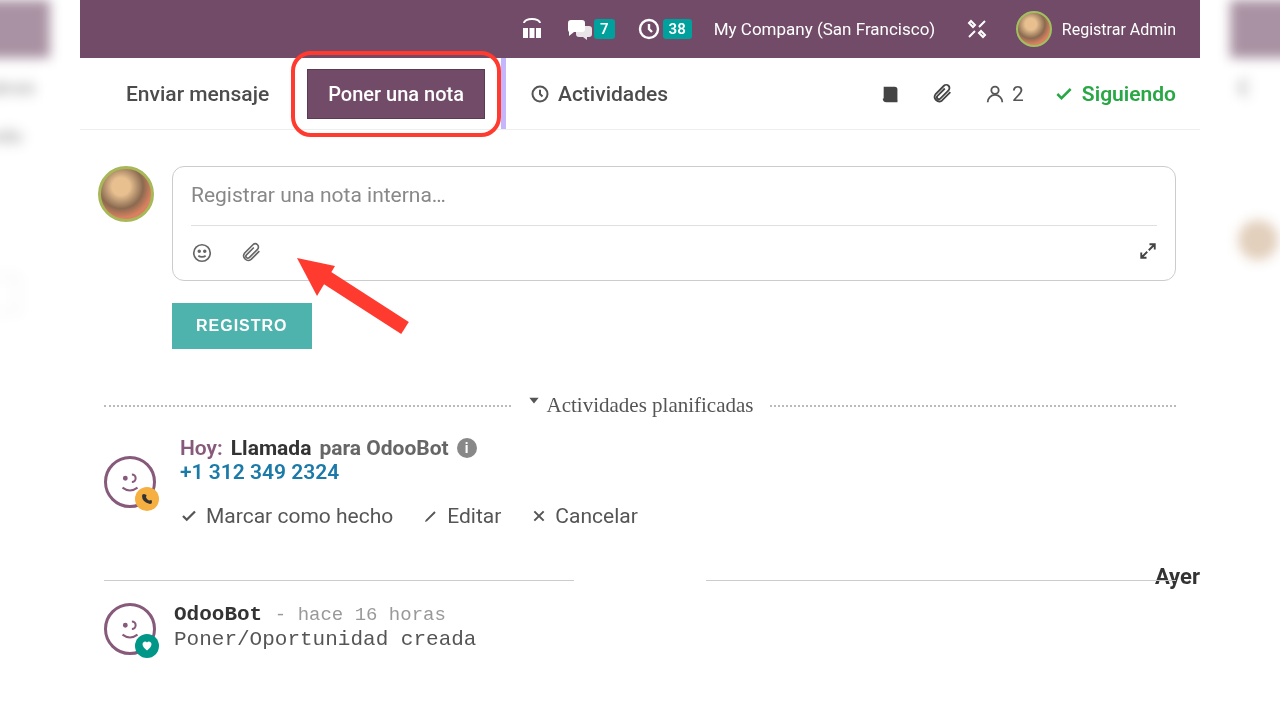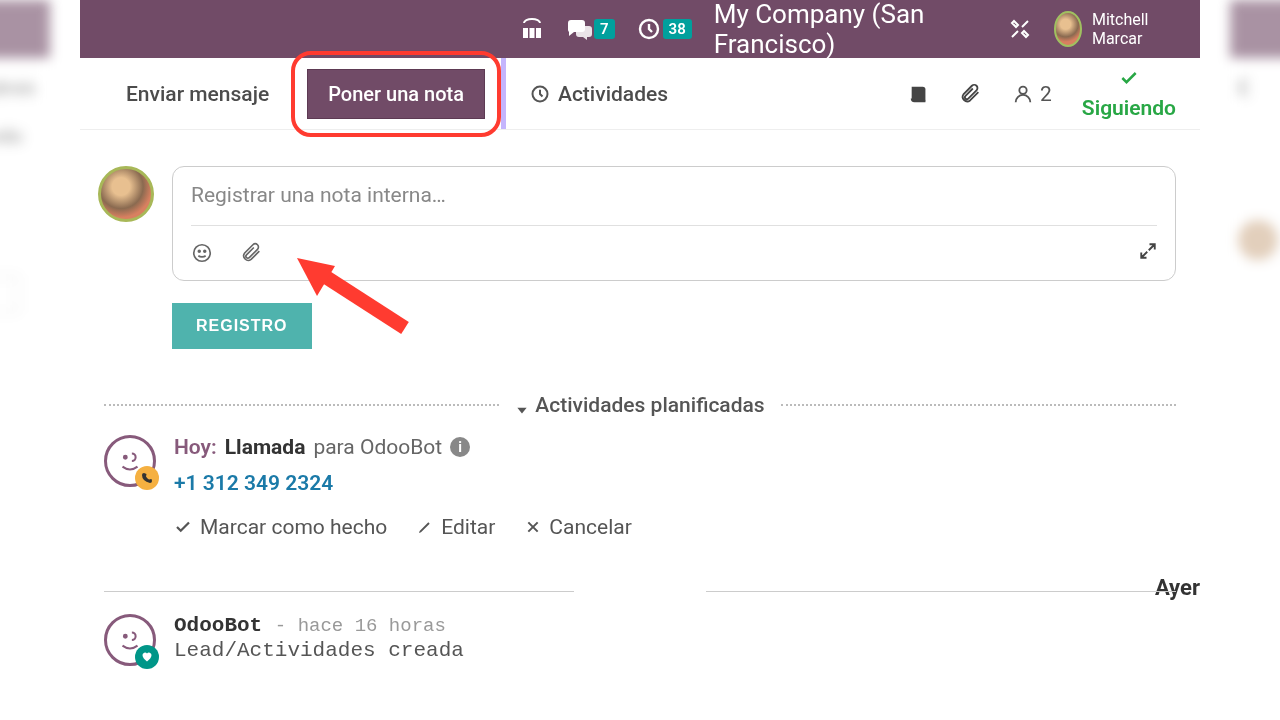--- a/index.html
+++ b/index.html
@@ -61,21 +61,21 @@
 .badge {
   background: #00a09d;
   color: #fff;
   font-size: 15px;
   font-weight: 600;
   padding: 0 6px;
   border-radius: 3px;
   margin-left: 2px;
   line-height: 20px;
 }
-.company-name { font-size: 26px; }
+.company-name { font-size: 17px; }
 .user-block {
   display: flex;
   align-items: center;
   gap: 10px;
   margin-left: auto;
 }
 .avatar {
   width: 36px; height: 36px; border-radius: 50%;
   background: radial-gradient(circle at 40% 35%, #e8c090 20%, #8a6a50 50%, #d88060 70%);
   border: 2px solid #a0c060;
@@ -121,21 +121,21 @@
 
 .tabs-right {
   margin-left: auto;
   display: flex;
   align-items: center;
   gap: 30px;
   font-size: 21px;
   color: #555;
 }
 .followers { display: flex; align-items: center; gap: 6px; }
-.following { color: #28a745; font-weight: 600; display: flex; align-items: center; gap: 8px; flex-direction: column; }
+.following { color: #28a745; font-weight: 600; display: flex; align-items: center; gap: 8px; }
 
 
 .compose {
   display: flex;
   padding: 36px 24px 22px 18px;
   gap: 18px;
   align-items: flex-start;
 }
 .compose .avatar-lg {
   width: 56px; height: 56px; border-radius: 50%;
@@ -192,28 +192,30 @@
   gap: 16px;
   padding: 0 24px;
   margin-top: 18px;
 }
 .section-divider .line { flex: 1; border-top: 2px dotted #bbb; }
 .section-divider .label {
   font-size: 21px;
   color: #555;
   font-weight: 500;
   display: flex;
-  align-items: flex-end;
+  align-items: flex-start;
   gap: 6px;
+  font-family: Liberation Serif, serif;
 }
 
 .activity-item {
   display: flex;
-  gap: 18px;
+  gap: 24px;
   padding: 18px 24px 0 24px;
+  align-items: center;
 }
 .bot-avatar {
   width: 52px; height: 52px; border-radius: 50%;
   border: 3px solid #875a7b;
   position: relative;
   flex-shrink: 0;
   background: #fff;
 }
 .bot-face {
   position: absolute; inset: 8px; 
@@ -225,25 +227,25 @@
   display: flex; align-items: center; justify-content: center;
   font-size: 12px; color: #fff;
 }
 .bot-badge.phone { background: #f5b041; color: #333;}
 .bot-badge.heart { background: #009688; }
 
 .activity-body { font-size: 21px; color: #444; }
 .act-line1 { display: flex; gap: 8px; align-items: center; flex-wrap: wrap; }
 .today { color: #875a7b; font-weight: 600; }
 .call { font-weight: 700; color: #333; }
-.for-text { color: #666; }
+.for-text { color: #666; font-weight: bold; }
 .info-circle {
   width: 20px; height: 20px; border-radius: 50%; background: #888; color: #fff; font-size: 14px; display: inline-flex; align-items: center; justify-content: center; font-weight: 700;
 }
-.phone-link { color: #1b7aa8; font-weight: 600; margin-top: 12px; }
+.phone-link { color: #1b7aa8; font-weight: 600; margin-top: 0; }
 .act-actions { display: flex; gap: 30px; margin-top: 20px; color: #555; font-size: 21px; }
 .act-actions span { display: flex; align-items: center; gap: 8px; cursor: pointer; }
 
 .day-divider { text-align: right; font-size: 22px; font-weight: 700; color: #333; padding: 36px 0 0; position: relative; }
 .day-divider::before, .day-divider::after {
   content: ""; position: absolute; top: 52px; width: 42%; border-top: 1px solid #ccc;
 }
 .day-divider::before { left: 24px; }
 .day-divider::after { right: 24px; }
 
@@ -294,21 +296,21 @@
     <span class="badge">38</span>
   </div>
   <div class="company-name">My Company (San Francisco)</div>
   <div class="icon-slot" style="margin-left:8px">
     <svg width="24" height="24" viewBox="0 0 24 24" fill="none" stroke="#fff" stroke-width="2">
         <path d="M4 20 l6 -6 M14 10 l6 -6 M6 4 l4 4 -2 2 -4 -4 z M20 18 l-4 -4 -2 2 4 4 z"></path>
       </svg>
   </div>
   <div class="user-block">
     <div class="avatar"></div>
-    <span>Mitchell Marcar</span>
+    <span>Registrar Admin</span>
   </div>
 </div>
 
 <div class="main">
 
   
   <div class="tabs">
     <div class="tab">Enviar mensaje</div>
     <div class="tab highlight-box">
       <div class="tab-btn">Poner una nota</div>
@@ -458,17 +460,17 @@
         <svg width="12" height="12" viewBox="0 0 24 24" fill="#fff">
             <path d="M12 21 q-9 -7 -9 -13 a5 5 0 0 1 9 -3 a5 5 0 0 1 9 3 q0 6 -9 13 z"></path>
           </svg>
       </div>
     </div>
     <div class="msg-body">
       <div>
         <span class="msg-author">OdooBot</span>
         <span class="msg-time">- hace 16 horas</span>
       </div>
-      <div class="msg-text">Lead/Actividades creada</div>
+      <div class="msg-text">Poner/Oportunidad creada</div>
     </div>
   </div>
 
 </div>
 
 </body></html>

